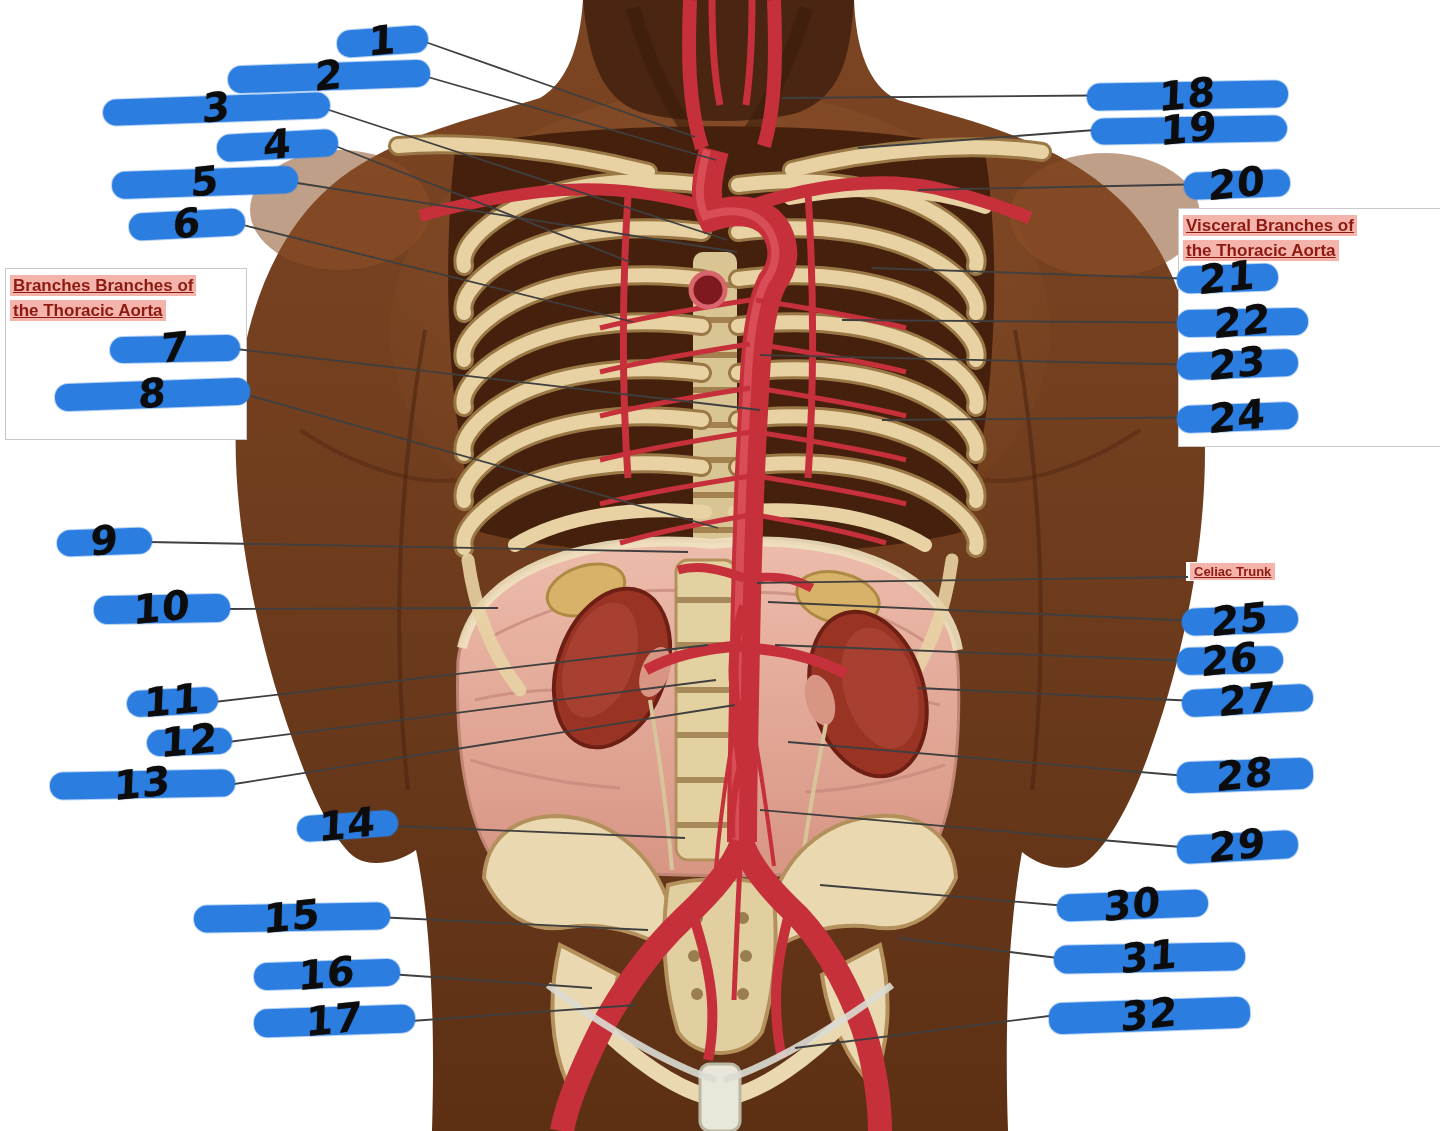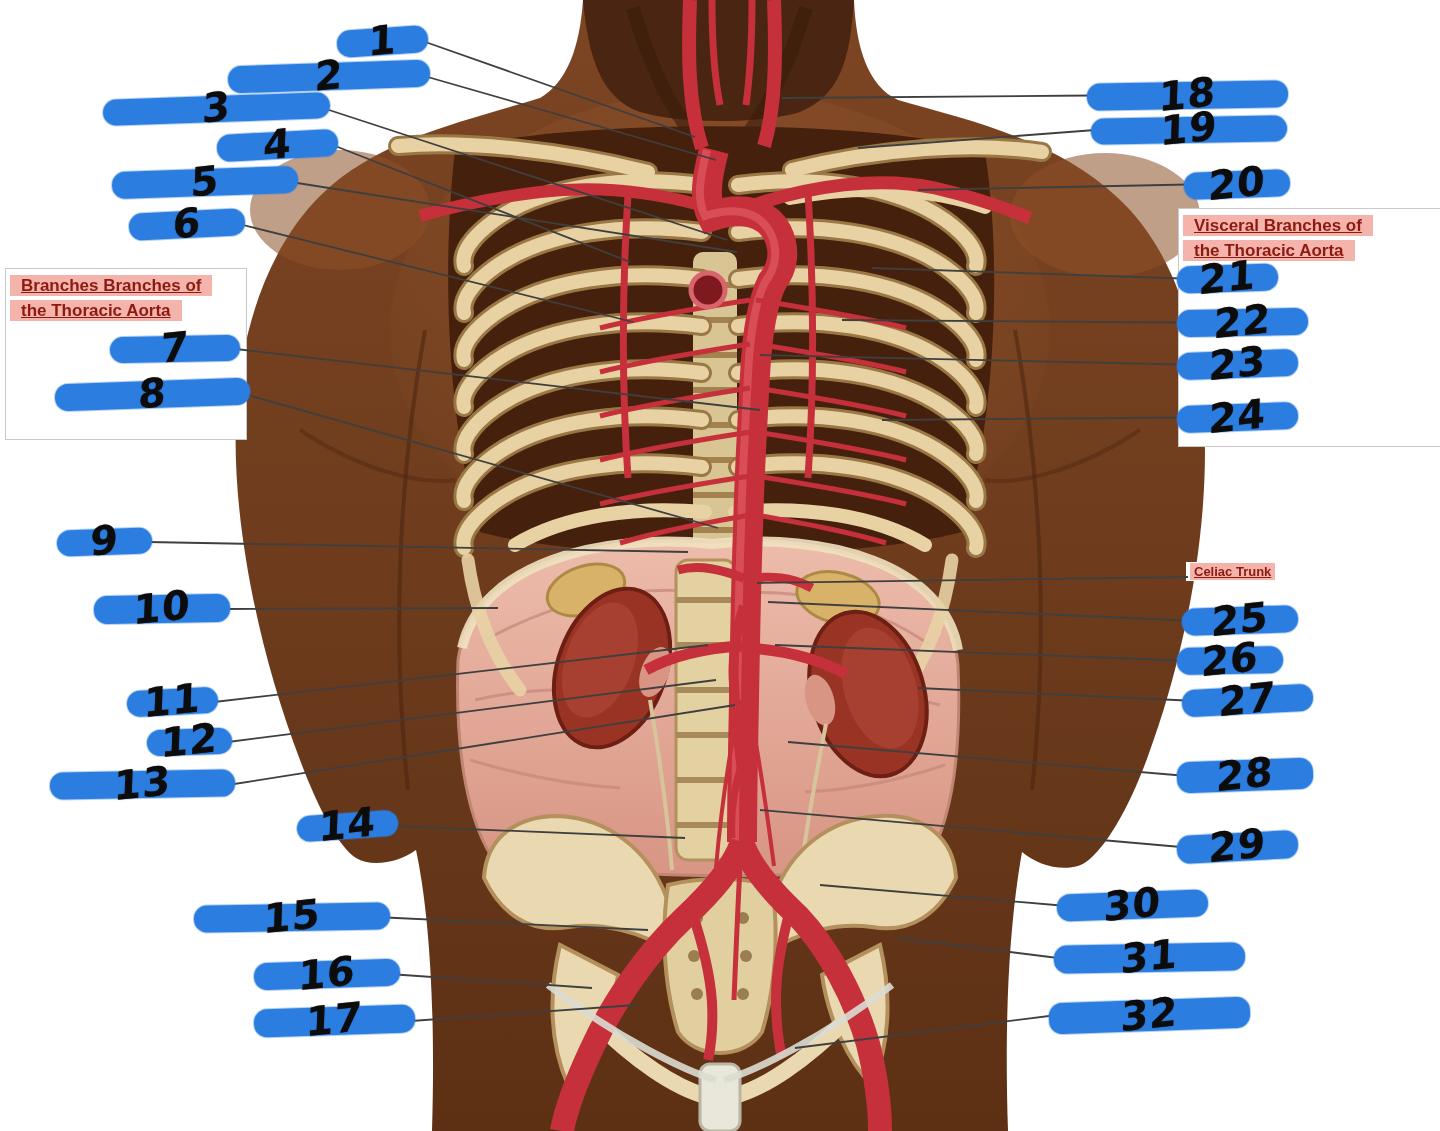--- a/index.html
+++ b/index.html
@@ -5,21 +5,21 @@
   html,body{margin:0;padding:0;background:#fff;}
   #stage{position:relative;width:1440px;height:1131px;background:#ffffff;overflow:hidden;
          font-family:"Liberation Sans",sans-serif;}
   #anatomy{position:absolute;left:0;top:0;z-index:0;}
   #lines-layer{position:absolute;left:0;top:0;z-index:2;pointer-events:none;}
   #markers-layer{position:absolute;left:0;top:0;right:0;bottom:0;z-index:3;}
   .whitebox{position:absolute;background:#ffffff;border:1px solid #c9c9c9;z-index:1;}
   .panel-title{padding:5px 4px;font-weight:bold;font-size:17px;line-height:1.45;
                color:var(--label-red,#8c1a10);}
   .panel-title span{background:var(--label-pink,#f4b4ac);text-decoration:underline;
-                    padding:1px 11px;white-space:nowrap;margin-top:24px;}
+                    padding:1px 3px;white-space:nowrap;margin-top:24px;}
   .celiac-strip{position:absolute;z-index:1;background:#fff;padding:2px 4px;
                 font-weight:bold;font-size:13px;color:var(--label-red,#8c1a10);}
   .celiac-strip span{background:var(--label-pink,#f4b4ac);text-decoration:underline;padding:1px 4px;}
   .marker{position:absolute;}
   .pill{position:absolute;left:0;top:0;right:0;bottom:0;background:var(--hl-blue,#2b7de0);
         border-radius:13px;box-shadow:0 0 0 1px rgba(43,125,224,.35);}
   .num{position:absolute;left:0;right:0;top:50%;transform:translateY(-55%) rotate(-6deg) skewX(-8deg);
        text-align:center;font:700 40px "DejaVu Sans",sans-serif;color:#0c0c0c;line-height:1;
        letter-spacing:1px;text-shadow:0 0 1px rgba(0,0,0,.55);}
 </style>

